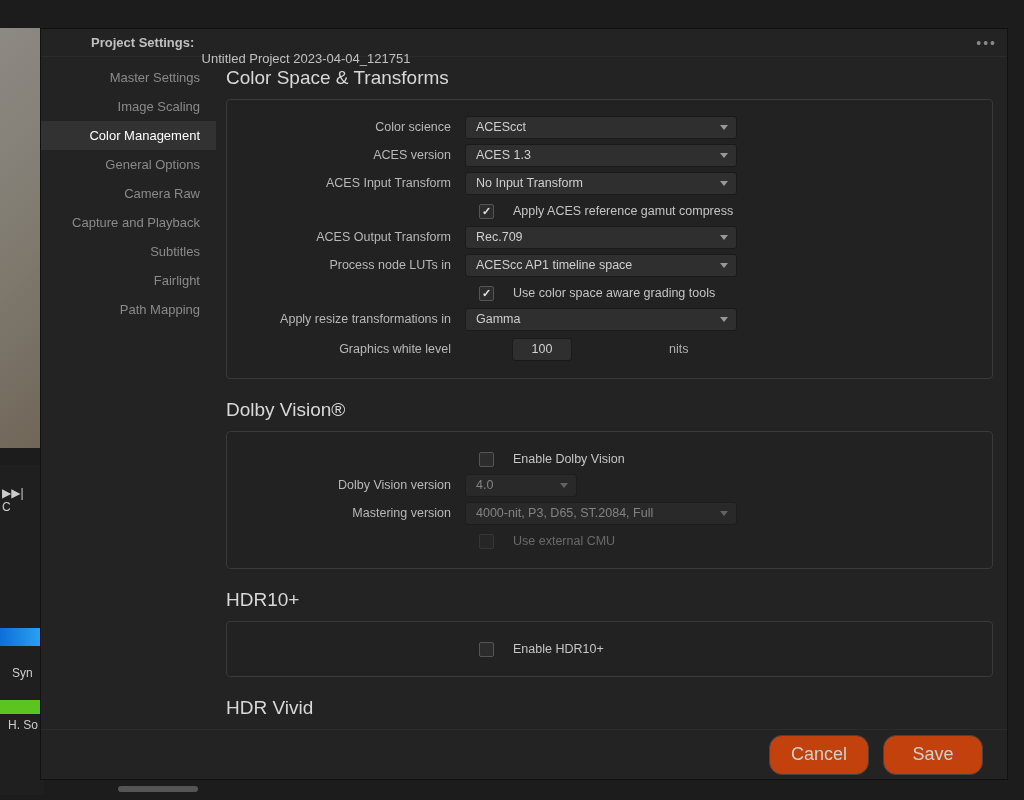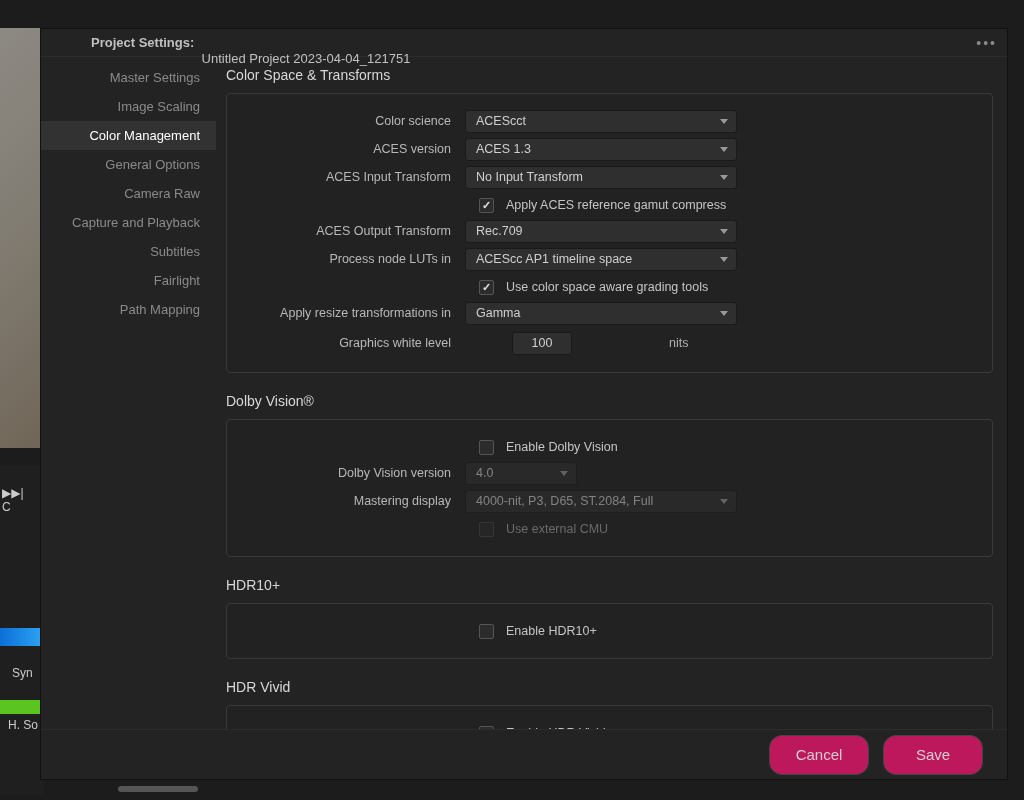--- a/index.html
+++ b/index.html
@@ -29,45 +29,45 @@
 .sidebar { width: 175px; padding-top: 6px; }
 .sidebar-item { height: 29px; display:flex; align-items:center; justify-content:flex-end; padding-right: 16px; color:#8a8a8a; cursor:pointer; font-size:13px;}
 .sidebar-item.active { background:#323232; color:#ffffff; }
 
 
 .content { flex:1; padding: 8px 14px 8px 10px; overflow-y:auto; position:relative;}
 .content::-webkit-scrollbar{width:8px;}
 .content::-webkit-scrollbar-track{background:#232323;}
 .content::-webkit-scrollbar-thumb{background:#3d3d3d;border-radius:4px;}
 
-.section-title { color:#d8d8d8; font-size:14px; margin: 2px 0 10px 0; font-weight:500;}
+.section-title { color:#d8d8d8; font-size:19px; margin: 2px 0 10px 0; font-weight:500;}
 .section-box { border:1px solid #3a3a3a; border-radius:4px; padding: 14px 4px 14px 12px; margin-bottom: 20px; background:#222;}
 
 .row { display:flex; align-items:center; min-height:26px; margin-bottom:2px;}
 .row-label { width: 226px; text-align:right; padding-right: 14px; color:#b8b8b8; font-size:12.5px;}
 
 .dropdown { display:flex; align-items:center; justify-content:space-between; background:#2f2f2f; border:1px solid #1a1a1a; border-radius:3px; height:23px; padding:0 8px 0 10px; color:#cfcfcf; font-size:12.5px; cursor:pointer;}
 .dropdown.wide{width:272px;}
 .dropdown.small{width:112px;gap:12px;}
 .dropdown.disabled{opacity:0.55; cursor:default;}
 .chev { width:0;height:0;border-left:4px solid transparent;border-right:4px solid transparent;border-top:5px solid #999;}
 
-.checkbox-row{display:flex; align-items:center; margin-left:240px; height:26px; gap:12px;}
+.checkbox-row{display:flex; align-items:center; margin-left:240px; height:26px; gap:19px;}
 .checkbox { width:15px; height:15px; border:1px solid #555; border-radius:2px; background:#2c2c2c; display:flex; align-items:center; justify-content:center; cursor:pointer;}
 .checkbox.checked::after{content:"✓"; color:#e0e0e0; font-size:11px; line-height:1; font-weight:700;}
 .checkbox.disabled{opacity:0.4; cursor:default;}
 .check-label{color:#c5c5c5; font-size:12.5px;}
 .check-label.disabled{color:#6a6a6a;}
 
 .numfield { width:60px; height:23px; background:#2f2f2f; border:1px solid #1a1a1a; border-radius:3px; display:flex; align-items:center; justify-content:center; color:#d0d0d0; font-size:12.5px; margin-right:10px;}
 .unit{color:#b0b0b0; font-size:12.5px;margin-left:40px;}
 
 
 .modal-footer{height:50px; display:flex; align-items:center; justify-content:flex-end; padding-right:24px; gap:14px; border-top:1px solid #2c2c2c;}
-.btn{width:100px; height:40px; border:1px solid #444; border-radius:13px; background:#be185d; color:#d0d0d0; display:flex;align-items:center;justify-content:center; font-size:15px; cursor:pointer;}
+.btn{width:100px; height:40px; border:1px solid #444; border-radius:13px; background:#c2410c; color:#d0d0d0; display:flex;align-items:center;justify-content:center; font-size:18px; cursor:pointer;}
 </style>
 </head>
 <body>
 
 <div class="bg-image"></div>
 <div class="bg-panel"></div>
 <div class="bg-playbtn">▶▶|  C</div>
 <div class="bg-blue"></div>
 <div class="bg-syn">Syn</div>
 <div class="bg-green"></div>
@@ -165,21 +165,21 @@
           <span class="check-label">Enable Dolby Vision</span>
         </div>
         <div class="row">
           <div class="row-label">Dolby Vision version</div>
           <div class="dropdown small disabled">
               <span>4.0</span>
               <span class="chev"></span>
             </div>
         </div>
         <div class="row">
-          <div class="row-label">Mastering display</div>
+          <div class="row-label">Mastering version</div>
           <div class="dropdown wide disabled">
               <span>4000-nit, P3, D65, ST.2084, Full</span>
               <span class="chev"></span>
             </div>
         </div>
         <div class="checkbox-row">
           <div class="checkbox disabled"></div>
           <span class="check-label disabled">Use external CMU</span>
         </div>
       </div>

